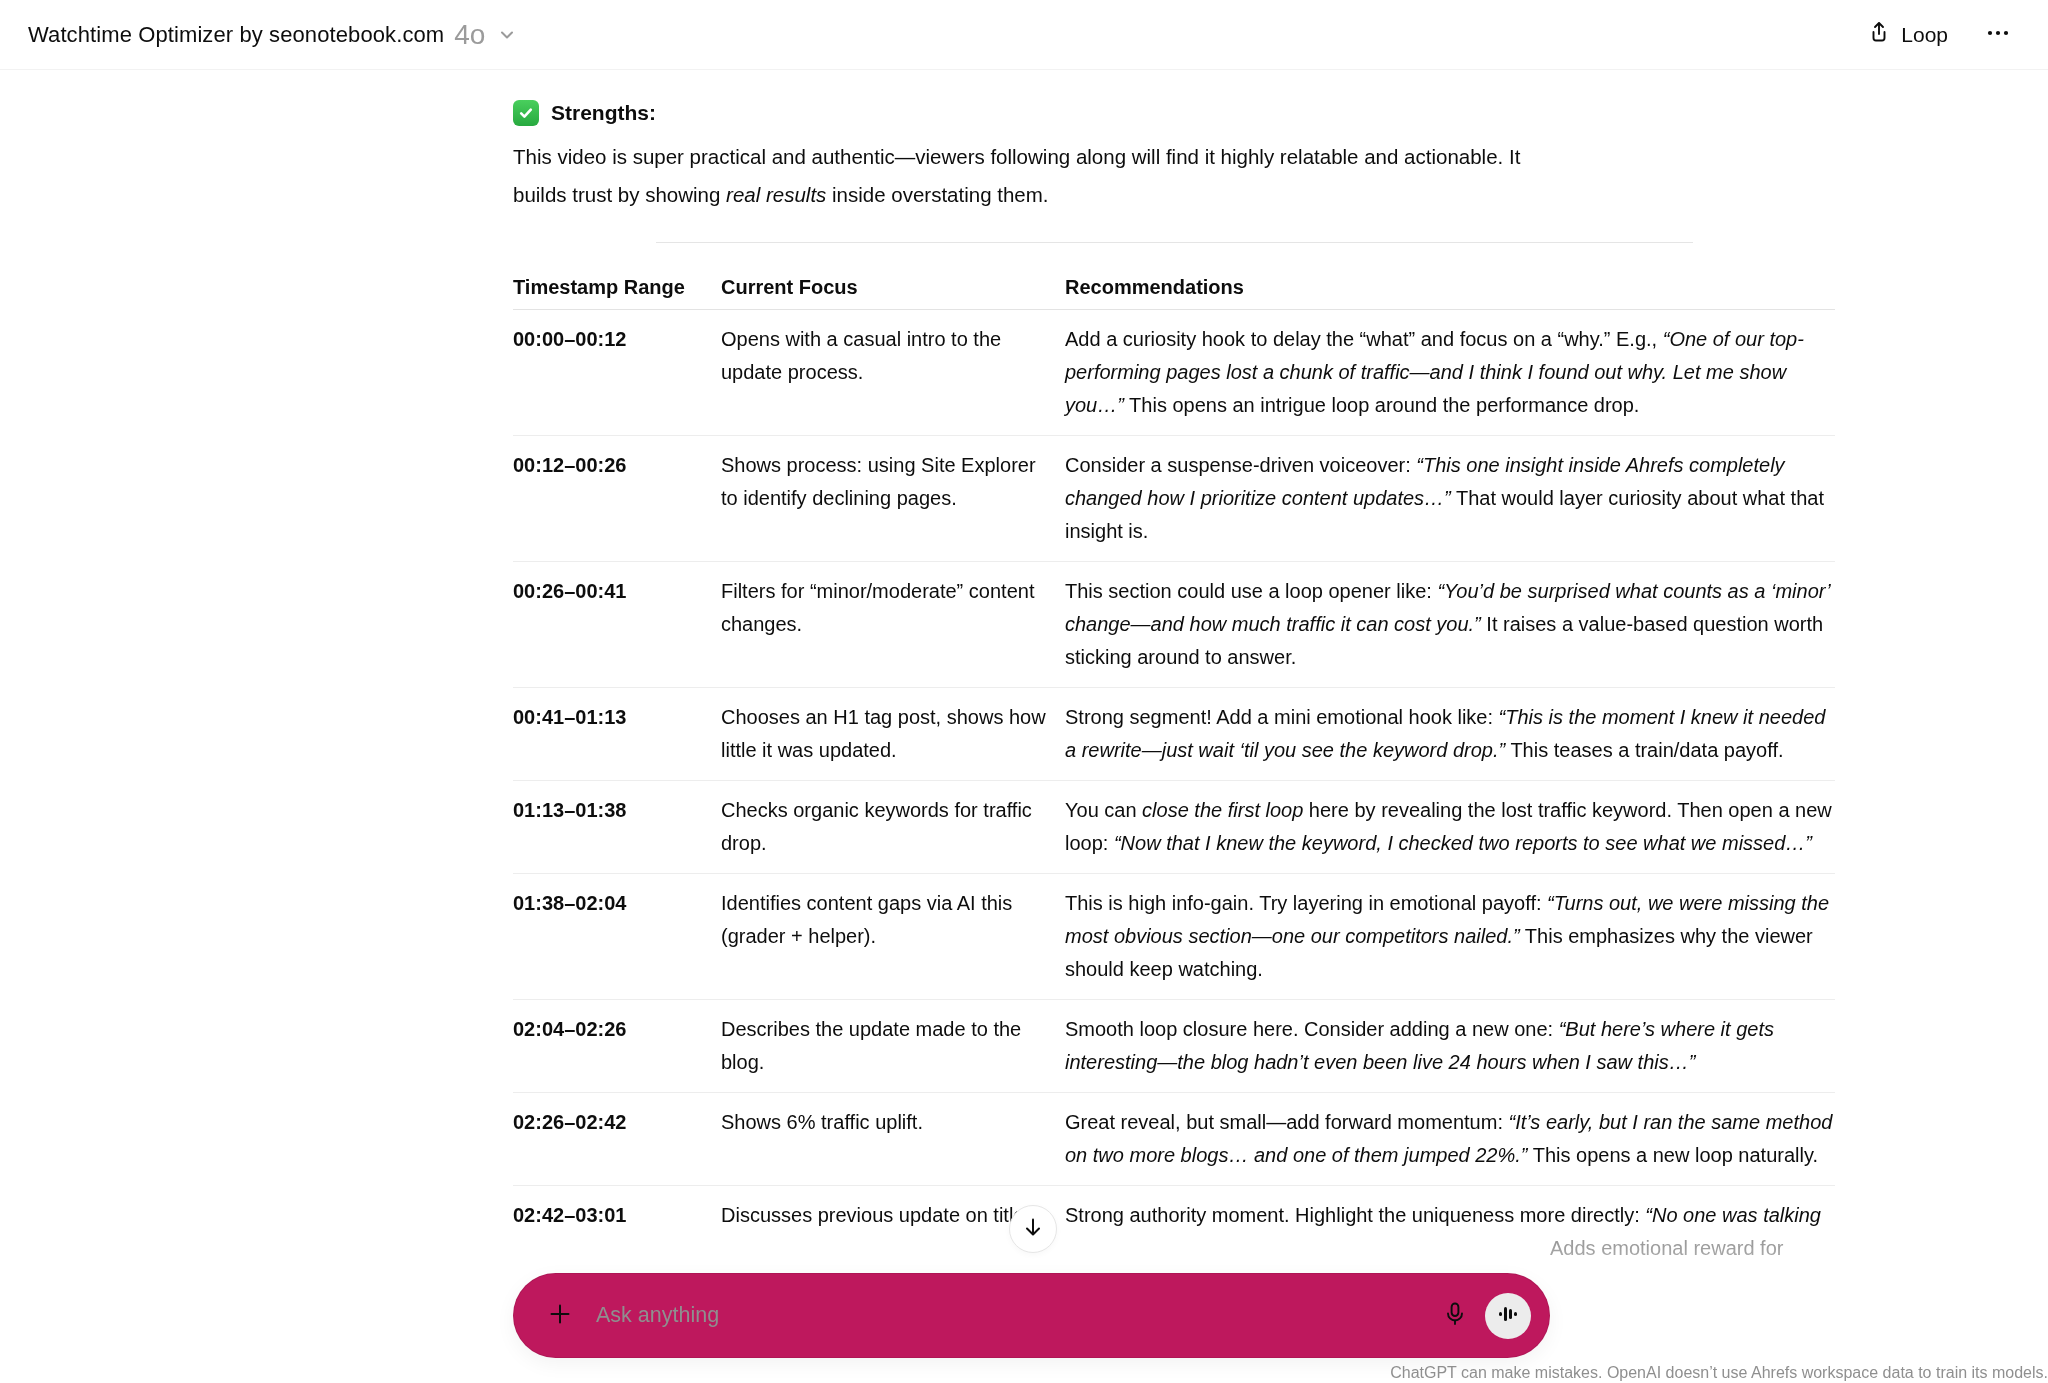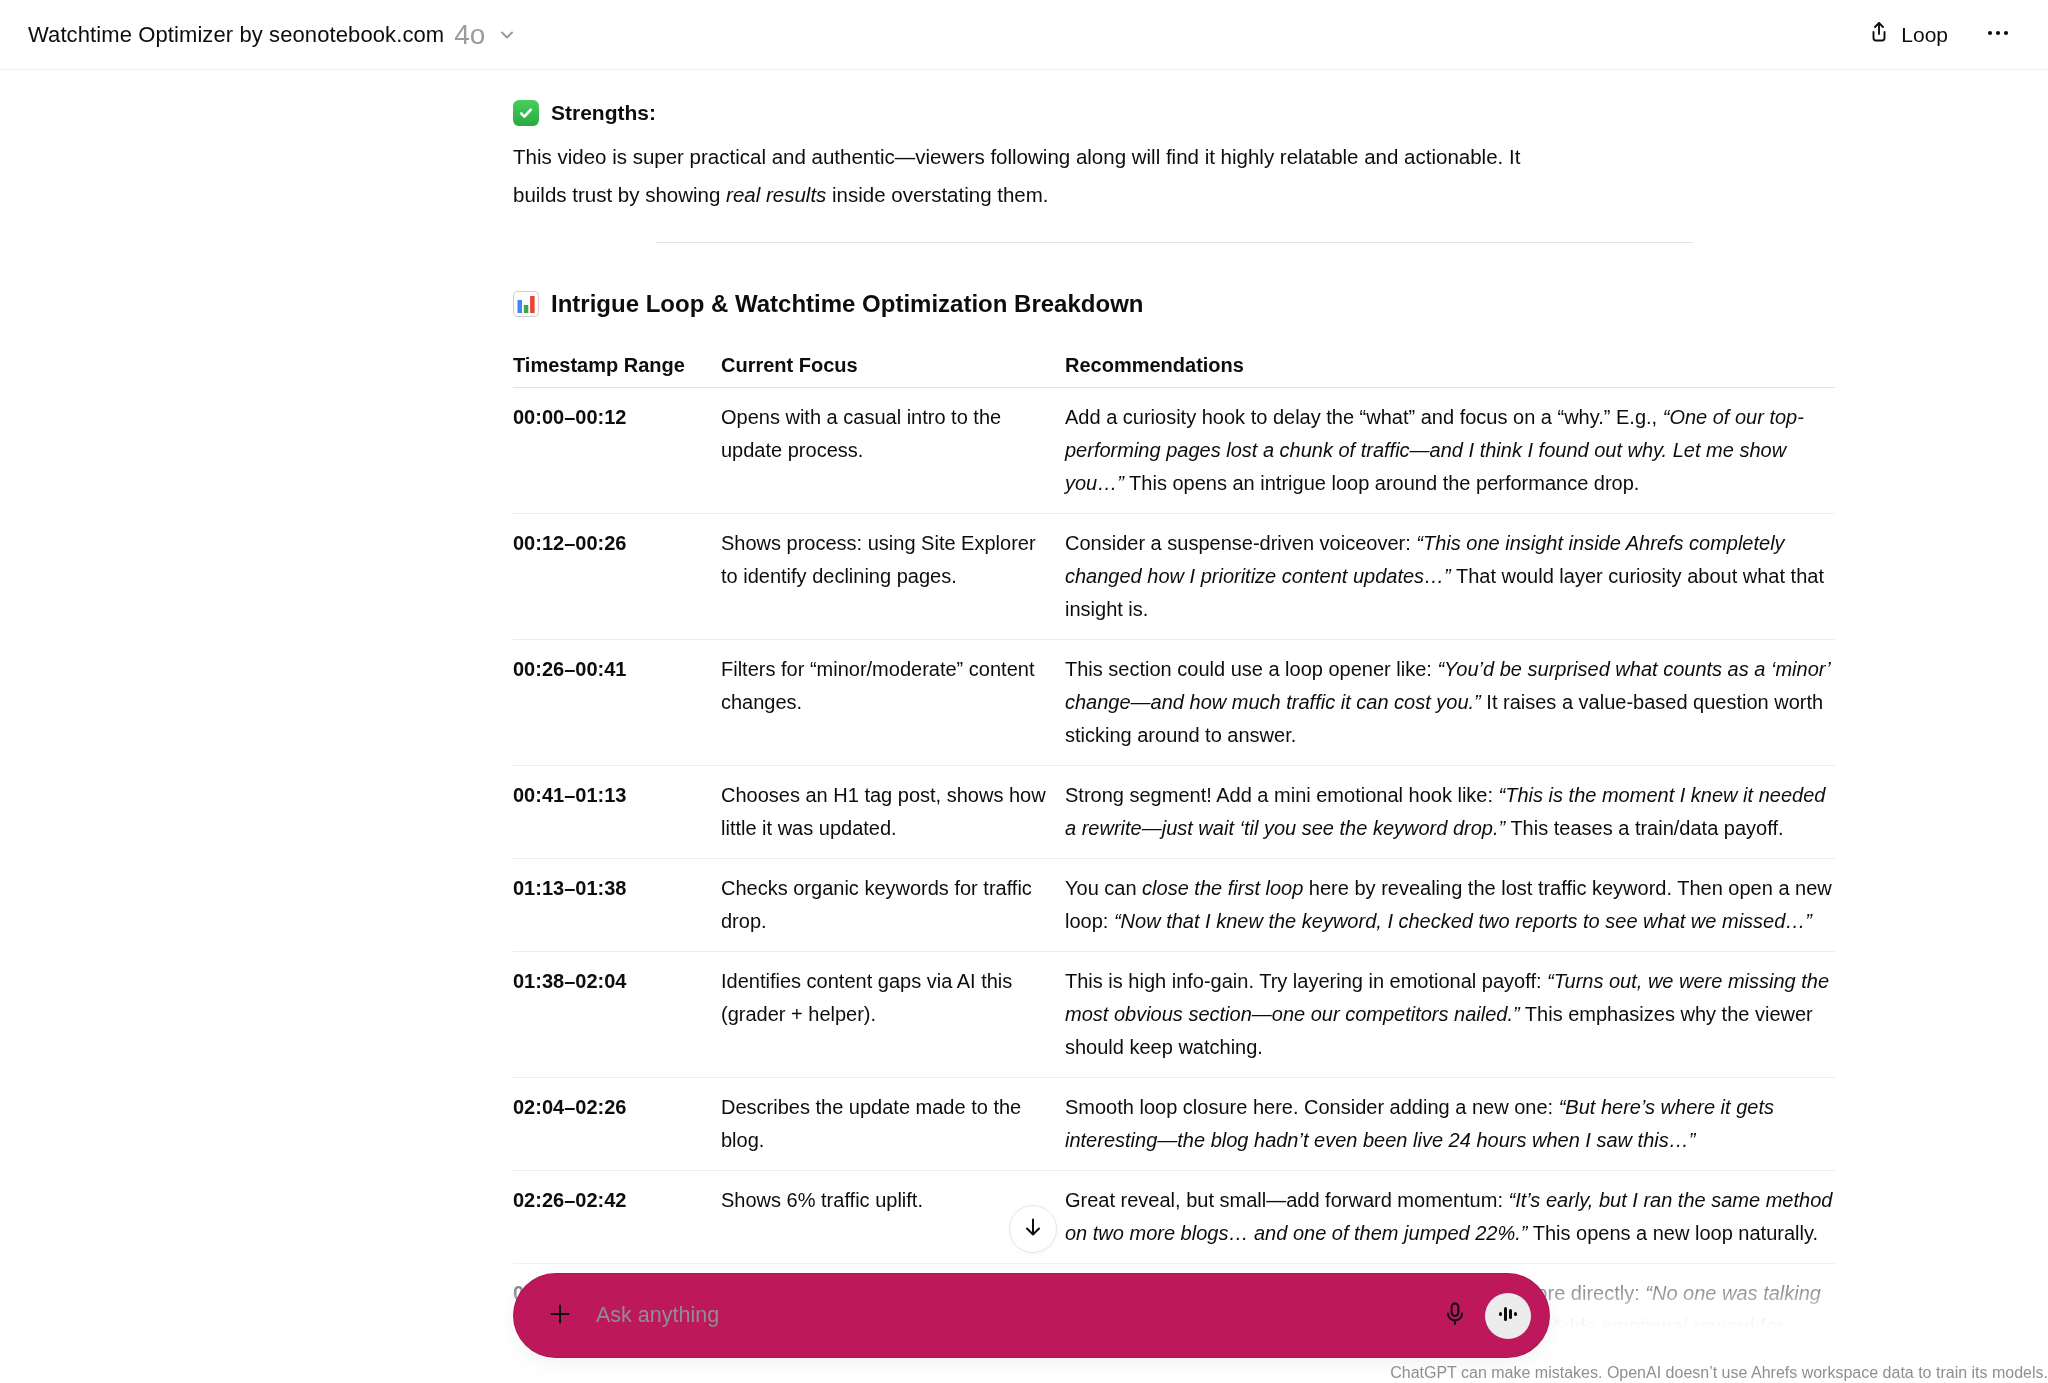--- a/index.html
+++ b/index.html
@@ -105,31 +105,20 @@
             <path d="M3.2 8.4 L6.4 11.6 L12.8 4.6" fill="none" stroke="#fff" stroke-width="2.6" stroke-linecap="round" stroke-linejoin="round"></path>
           </svg>
       </span>
       <span>Strengths:</span>
     </div>
 
     <p class="lead-para"><span>This video is super practical and authentic—viewers following along will find it highly relatable and actionable. It builds trust by showing </span><em>real results</em><span> inside overstating them.</span></p>
 
     <hr class="divider">
 
-    <div class="section-head">
-      <span class="chart-badge">
-        <svg width="26" height="26" viewBox="0 0 26 26">
-          <rect x="0.5" y="0.5" width="25" height="25" rx="3.5" fill="#fdfdfd" stroke="#cfcfcf"></rect>
-          <rect x="4.5" y="9" width="4.5" height="13" fill="#4285f4"></rect>
-          <rect x="10.8" y="14" width="4.5" height="8" fill="#34a853"></rect>
-          <rect x="17.1" y="5" width="4.5" height="17" fill="#ea4335"></rect>
-        </svg>
-      </span>
-      <span>Intrigue Loop &amp; Watchtime Optimization Breakdown</span>
-    </div>
 
     <table class="breakdown">
       <colgroup>
           <col style="width:208px">
           <col style="width:344px">
           <col style="width:770px">
         </colgroup>
       <thead>
         <tr>
           <th>Timestamp Range</th>

